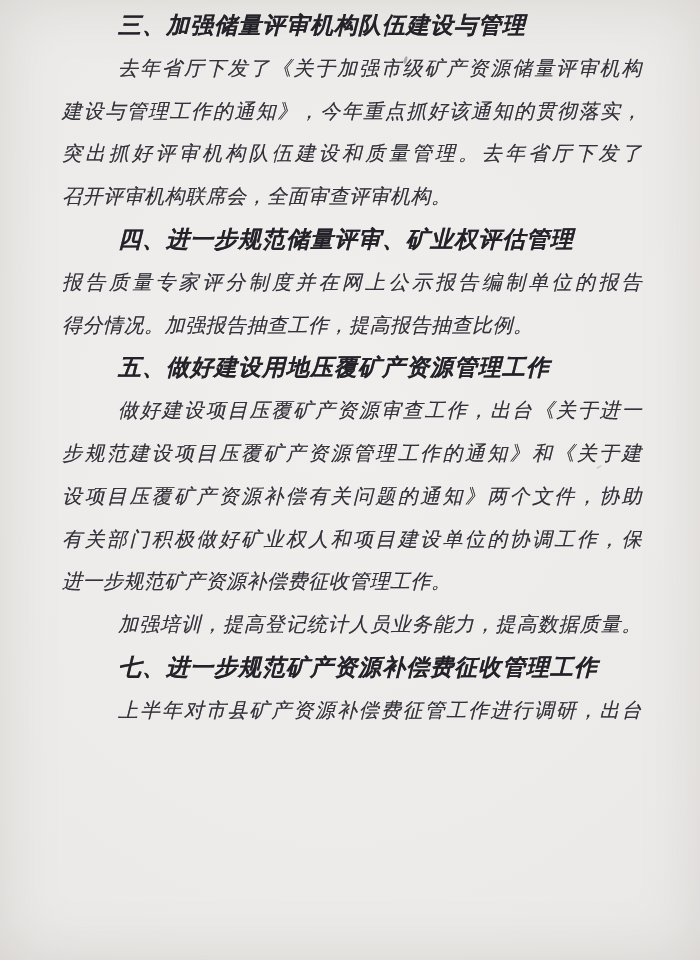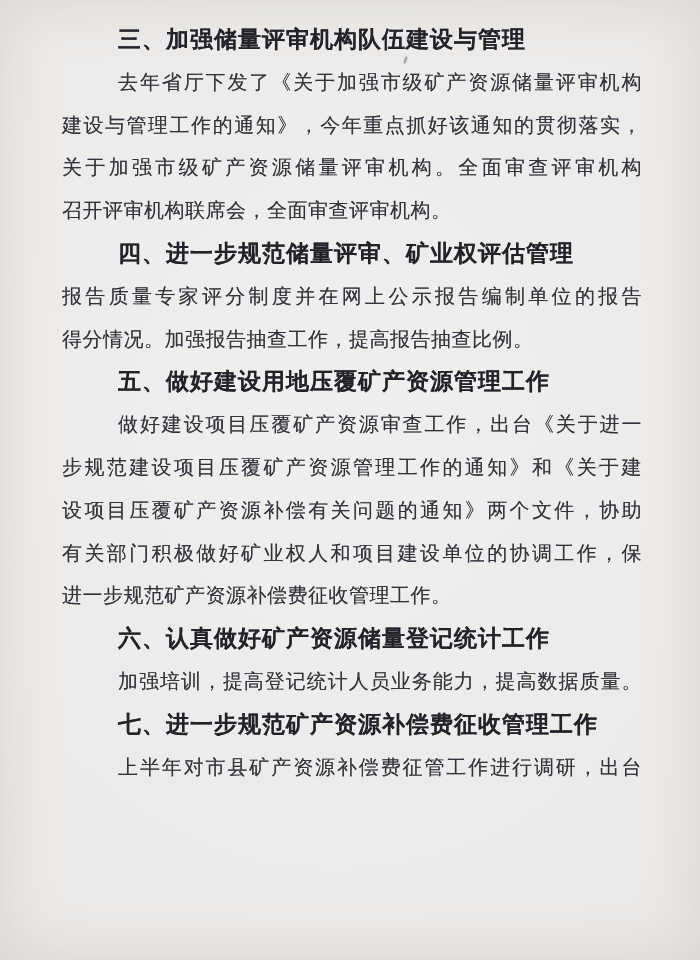--- a/index.html
+++ b/index.html
@@ -5,25 +5,26 @@
   html, body {
     margin: 0;
     padding: 0;
     background: #dcdad8;
   }
   .page {
     position: relative;
     width: 700px;
     height: 960px;
     box-sizing: border-box;
-    padding: 18px 58px 0 62px;
+    padding: 4px 58px 0 62px;
     background: radial-gradient(ellipse 130% 110% at 48% 42%, #f0efed 0%, #eceae8 55%, #e4e2e0 100%);
     box-shadow: inset 0 0 60px rgba(120,115,110,0.18);
     overflow: hidden;
     font-family: "Liberation Serif", "DejaVu Serif", serif;
+    font-style: italic;
   }
   .line {
     height: 42.8px;
     line-height: 42.8px;
     font-size: 20px;
     color: #34333b;
     text-align: justify;
     letter-spacing: 0.5px;
     text-shadow: 0 0 0.6px rgba(60,58,66,0.55);
   }
@@ -55,41 +56,40 @@
 </style>
 </head>
 <body>
 
 <div class="page">
 
   <section>
     <div class="heading">三、加强储量评审机构队伍建设与管理</div>
     <div class="line indent fill">去年省厅下发了《关于加强市级矿产资源储量评审机构</div>
     <div class="line fill">建设与管理工作的通知》，今年重点抓好该通知的贯彻落实，</div>
-    <div class="line fill">关于加强市级矿产资源储量评审机构。全面审查评审机构</div>
+    <div class="line fill">突出抓好评审机构队伍建设和质量管理。去年省厅下发了</div>
     <div class="line">召开评审机构联席会，全面审查评审机构。</div>
   </section>
 
   <section>
     <div class="heading">四、进一步规范储量评审、矿业权评估管理</div>
     <div class="line fill">报告质量专家评分制度并在网上公示报告编制单位的报告</div>
     <div class="line">得分情况。加强报告抽查工作，提高报告抽查比例。</div>
   </section>
 
   <section>
     <div class="heading">五、做好建设用地压覆矿产资源管理工作</div>
     <div class="line indent fill">做好建设项目压覆矿产资源审查工作，出台《关于进一</div>
     <div class="line fill">步规范建设项目压覆矿产资源管理工作的通知》和《关于建</div>
     <div class="line fill">设项目压覆矿产资源补偿有关问题的通知》两个文件，协助</div>
     <div class="line fill">有关部门积极做好矿业权人和项目建设单位的协调工作，保</div>
     <div class="line">进一步规范矿产资源补偿费征收管理工作。</div>
   </section>
 
   <section>
-    <div class="heading">六、认真做好矿产资源储量登记统计工作</div>
     <div class="line indent fill">加强培训，提高登记统计人员业务能力，提高数据质量。</div>
   </section>
 
   <section>
     <div class="heading">七、进一步规范矿产资源补偿费征收管理工作</div>
     <div class="line indent fill">上半年对市县矿产资源补偿费征管工作进行调研，出台</div>
   </section>
 
   <span class="speck s1"></span>
   <span class="speck s2"></span>

